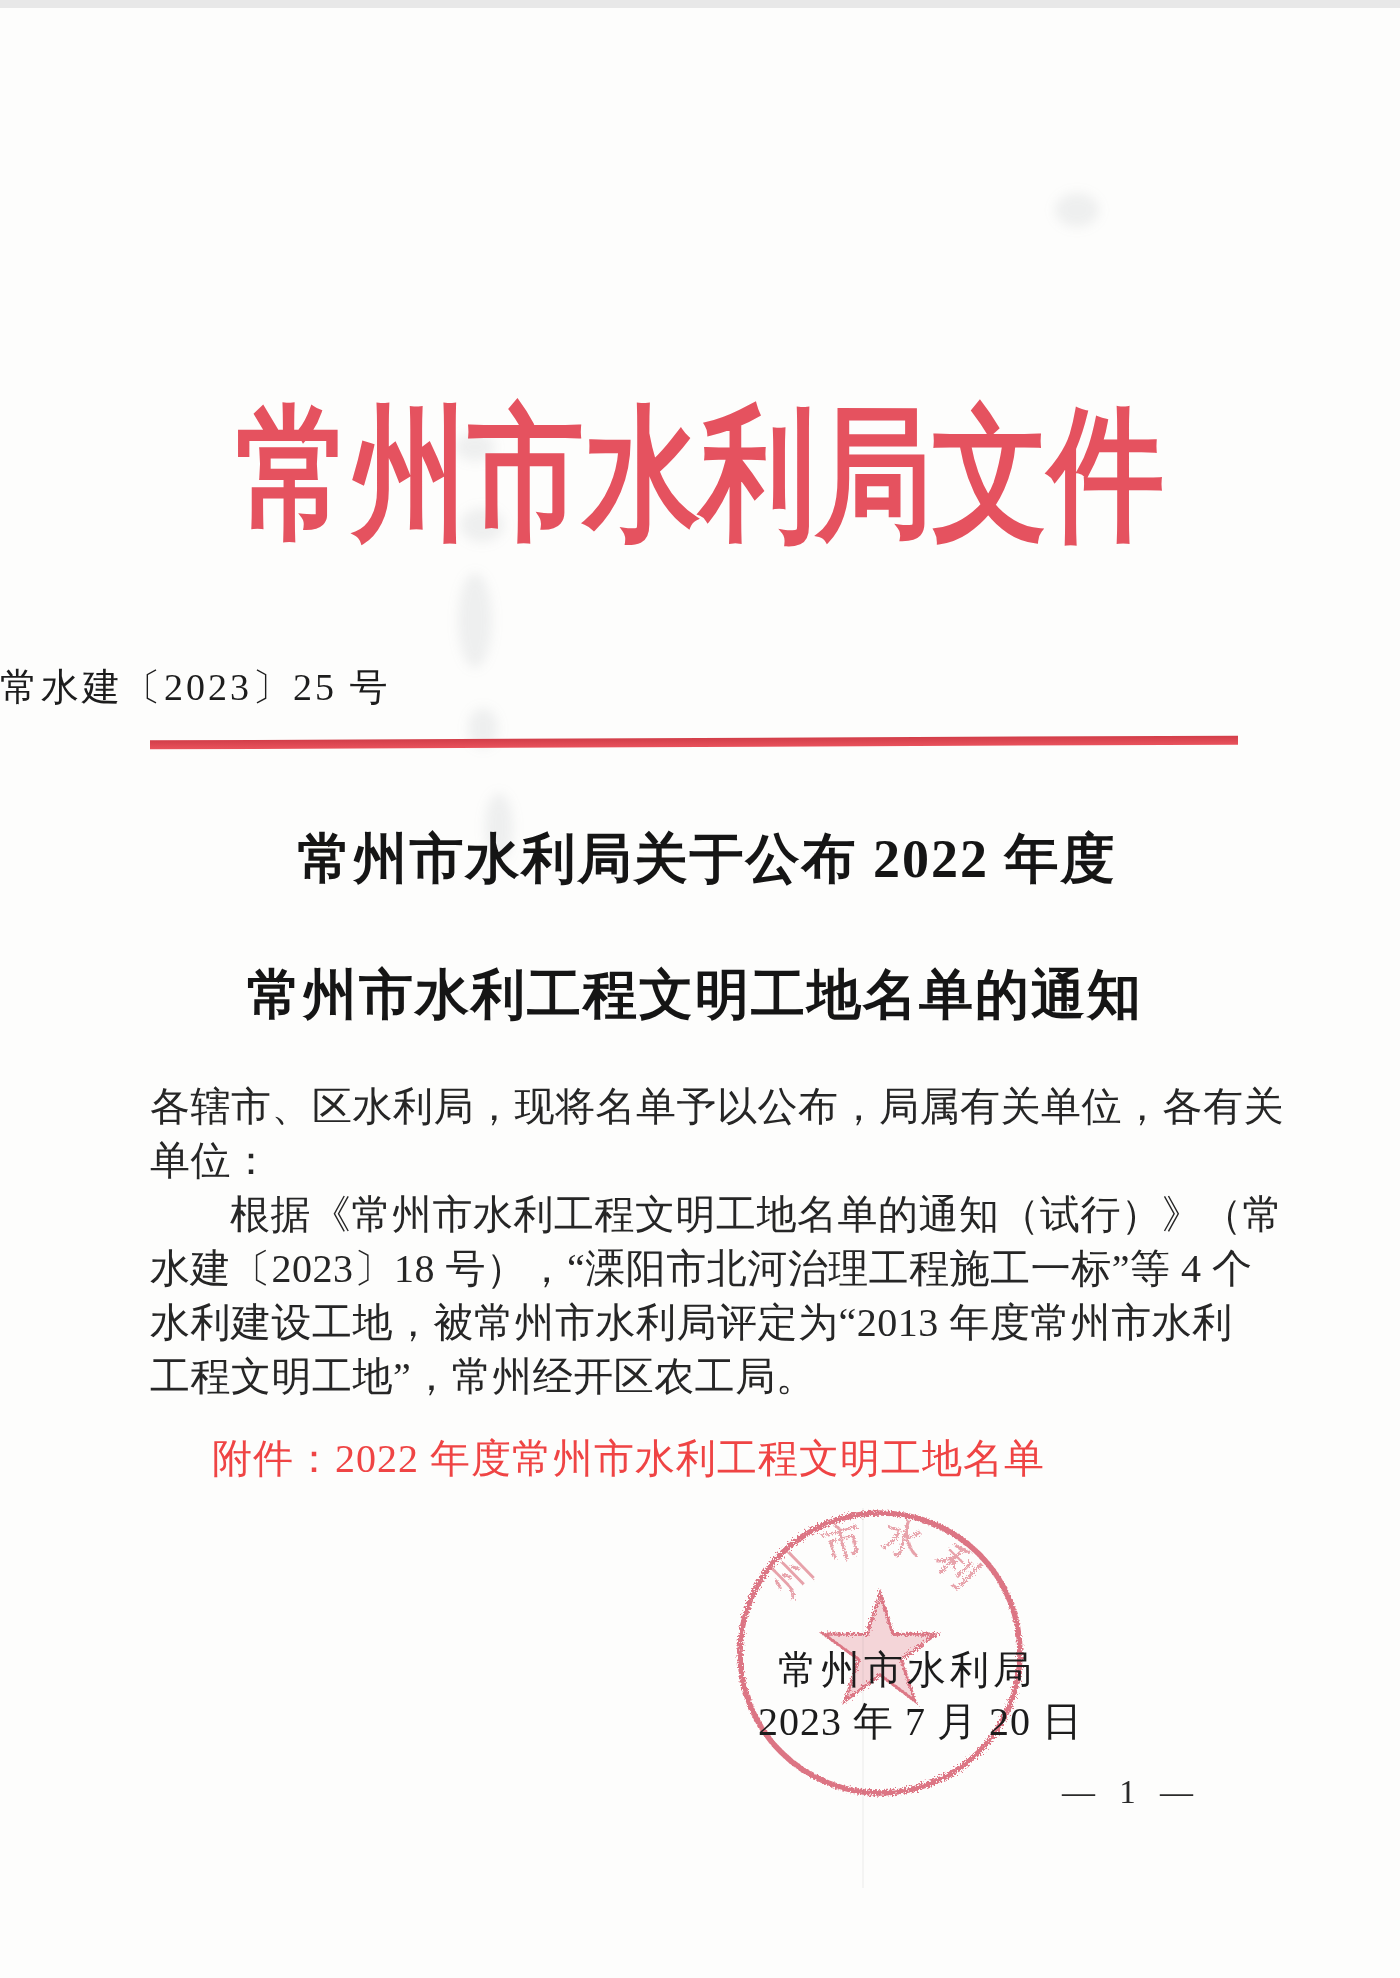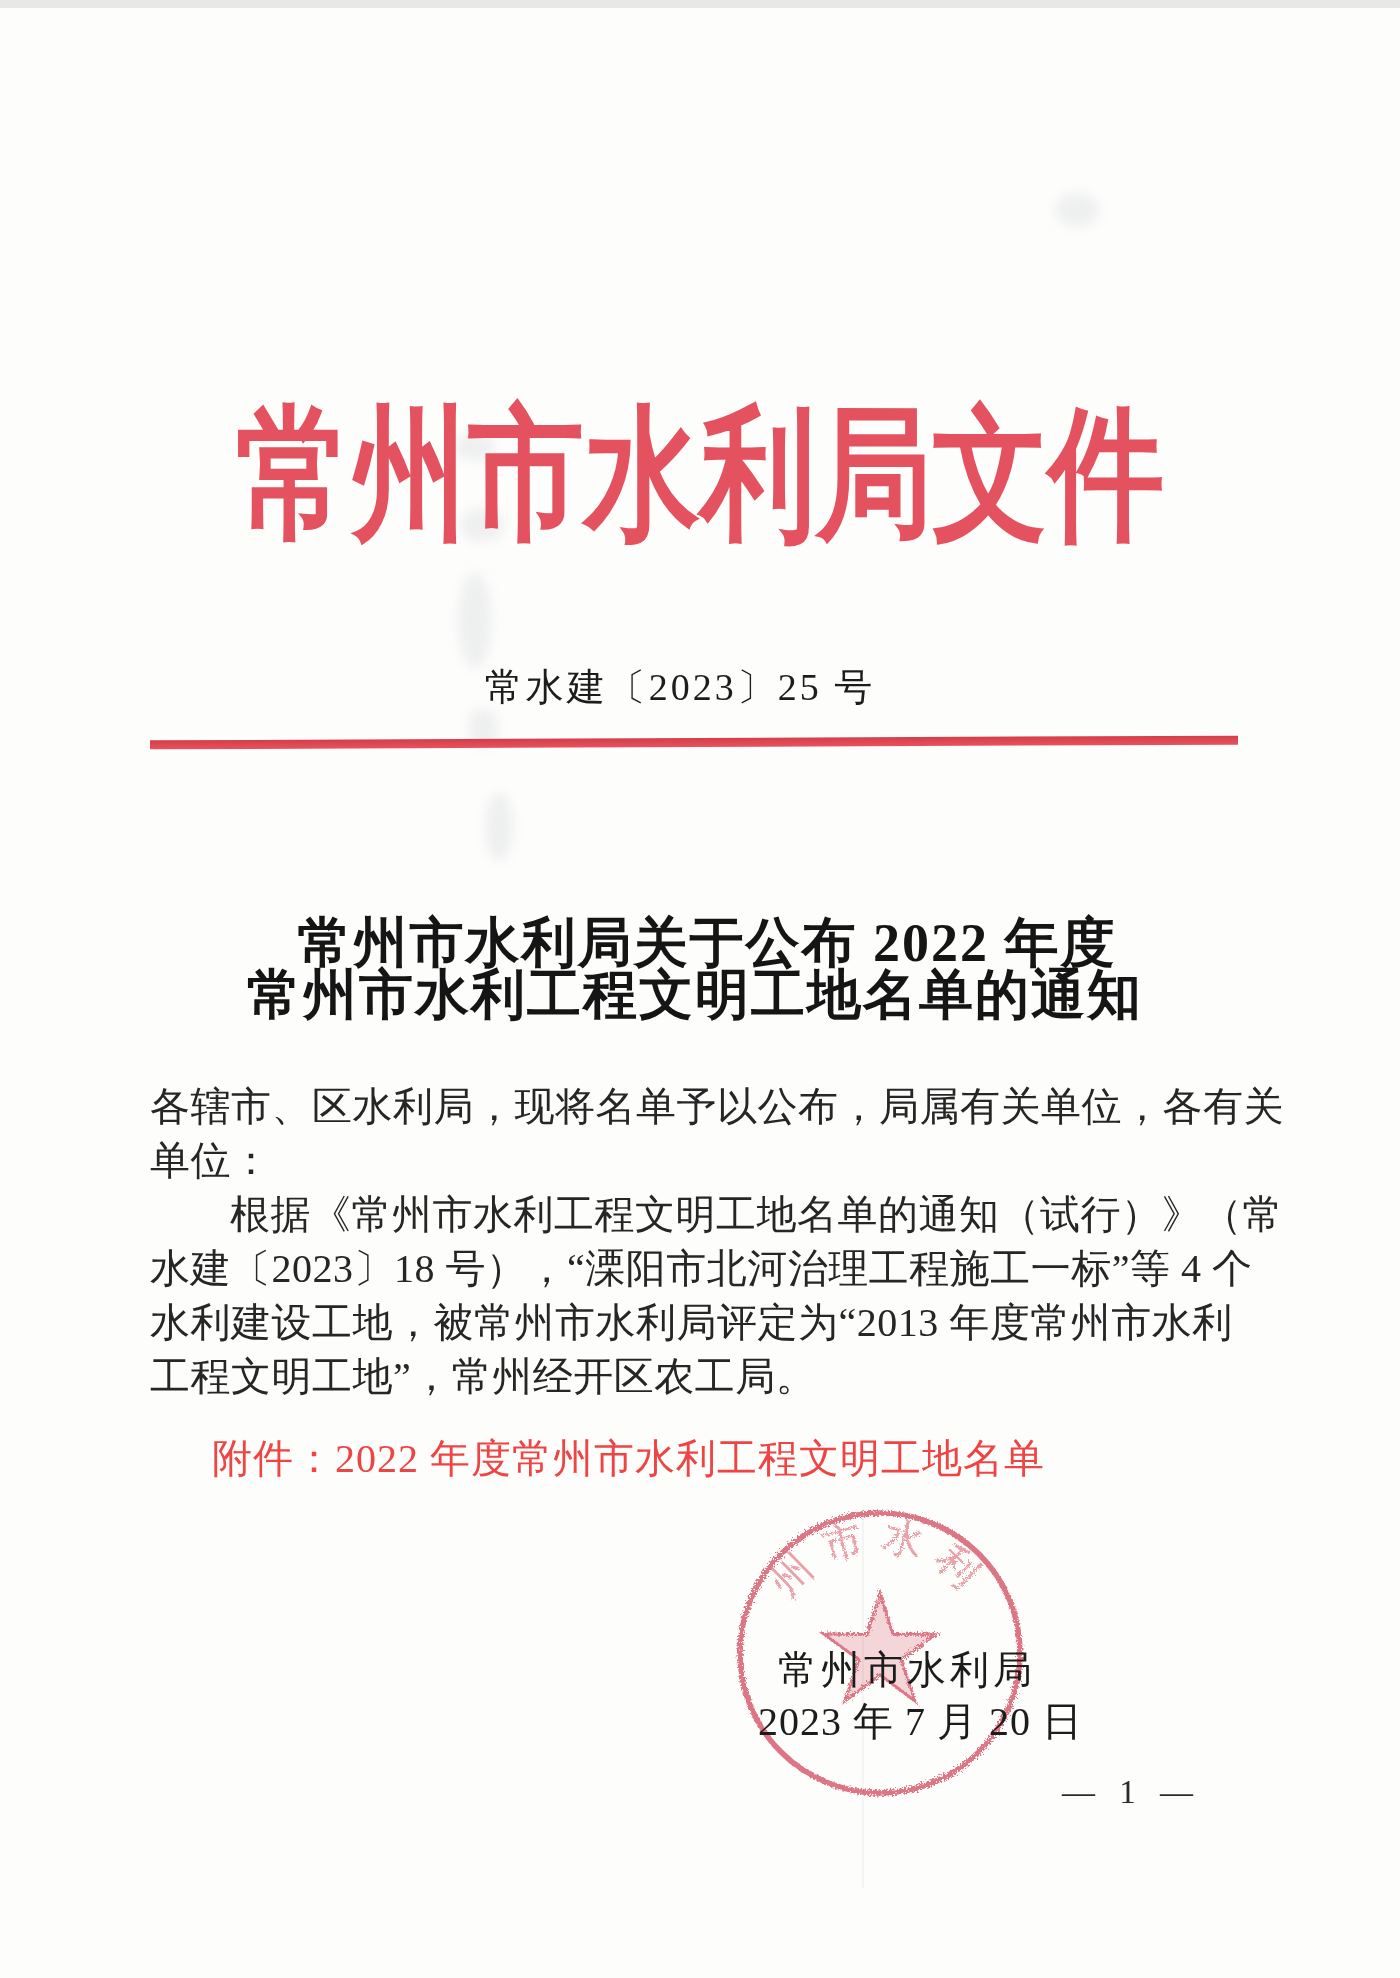--- a/index.html
+++ b/index.html
@@ -26,21 +26,21 @@
     transform: scaleX(0.80);
     transform-origin: 50% 50%;
     white-space: nowrap;
     letter-spacing: 0px;
   }
 
   
   .doc-number {
     position: absolute;
     top: 656px; left: 0; right: 40px;
-    text-align: center;
+    text-align: left;
     font-size: 38px;
     line-height: 46px;
     letter-spacing: 3px;
     color: #1d1d1d;
   }
 
   
   .divider {
     position: absolute;
     top: 730px; left: 150px;
@@ -54,21 +54,21 @@
     position: absolute;
     left: 0; right: 10px;
     text-align: center;
     font-weight: bold;
     font-size: 54px;
     line-height: 70px;
     letter-spacing: 2px;
     color: #151515;
     white-space: nowrap;
   }
-  .t1 { top: 900px; padding-left: 24px; }
+  .t1 { top: 816px; padding-left: 24px; }
   .t2 { top: 952px; }
 
   
   .body-block {
     position: absolute;
     left: 150px; top: 1072px;
     width: 1190px;
     font-size: 40px;
     line-height: 54px;
     color: #262626;

